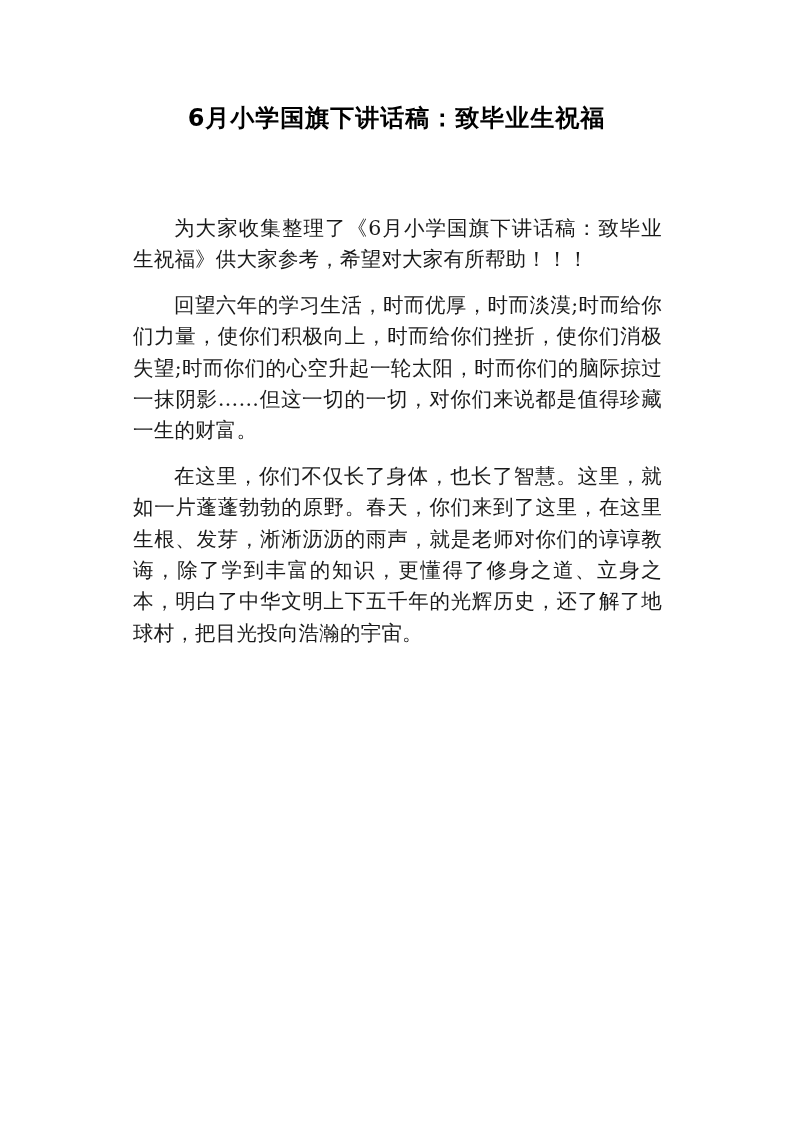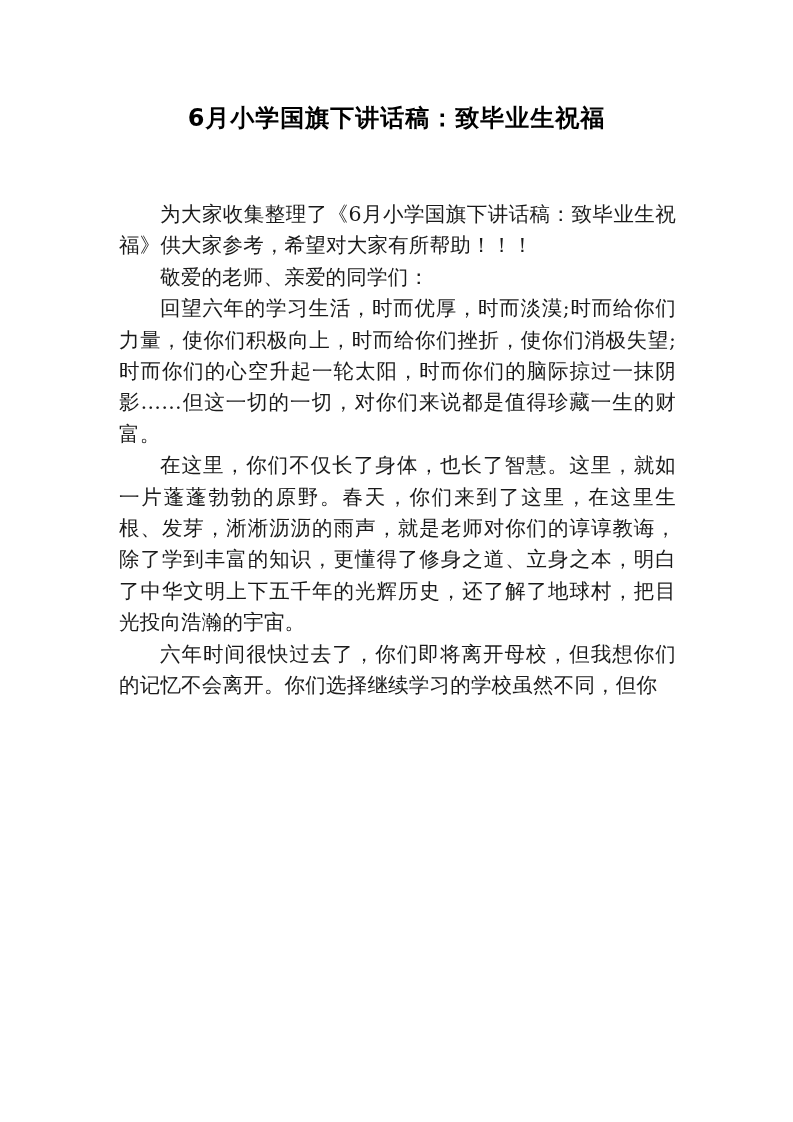--- a/index.html
+++ b/index.html
@@ -37,34 +37,32 @@
       margin: 0;
       line-height: 36px;
     }
     .body {
       position: absolute;
       top: 199px;
       left: 119px;
       width: 557px;
     }
     .para {
-      margin: 0;
+      margin: 14px;
       font-size: 20.5px;
       line-height: 31.4px;
       text-indent: 2em;
       text-align: justify;
       letter-spacing: 0.2px;
       color: #1a1a1a;
     }
   </style>
 </head>
 <body>
 
 <div class="page">
   <h1 class="title">6月小学国旗下讲话稿：致毕业生祝福</h1>
   <div class="body">
     <p class="para">为大家收集整理了《6月小学国旗下讲话稿：致毕业生祝福》供大家参考，希望对大家有所帮助！！！</p>
-    <p class="para">敬爱的老师、亲爱的同学们：</p>
     <p class="para">回望六年的学习生活，时而优厚，时而淡漠;时而给你们力量，使你们积极向上，时而给你们挫折，使你们消极失望;时而你们的心空升起一轮太阳，时而你们的脑际掠过一抹阴影……但这一切的一切，对你们来说都是值得珍藏一生的财富。</p>
     <p class="para">在这里，你们不仅长了身体，也长了智慧。这里，就如一片蓬蓬勃勃的原野。春天，你们来到了这里，在这里生根、发芽，淅淅沥沥的雨声，就是老师对你们的谆谆教诲，除了学到丰富的知识，更懂得了修身之道、立身之本，明白了中华文明上下五千年的光辉历史，还了解了地球村，把目光投向浩瀚的宇宙。</p>
-    <p class="para">六年时间很快过去了，你们即将离开母校，但我想你们的记忆不会离开。你们选择继续学习的学校虽然不同，但你</p>
   </div>
 </div>
 
 </body></html>

